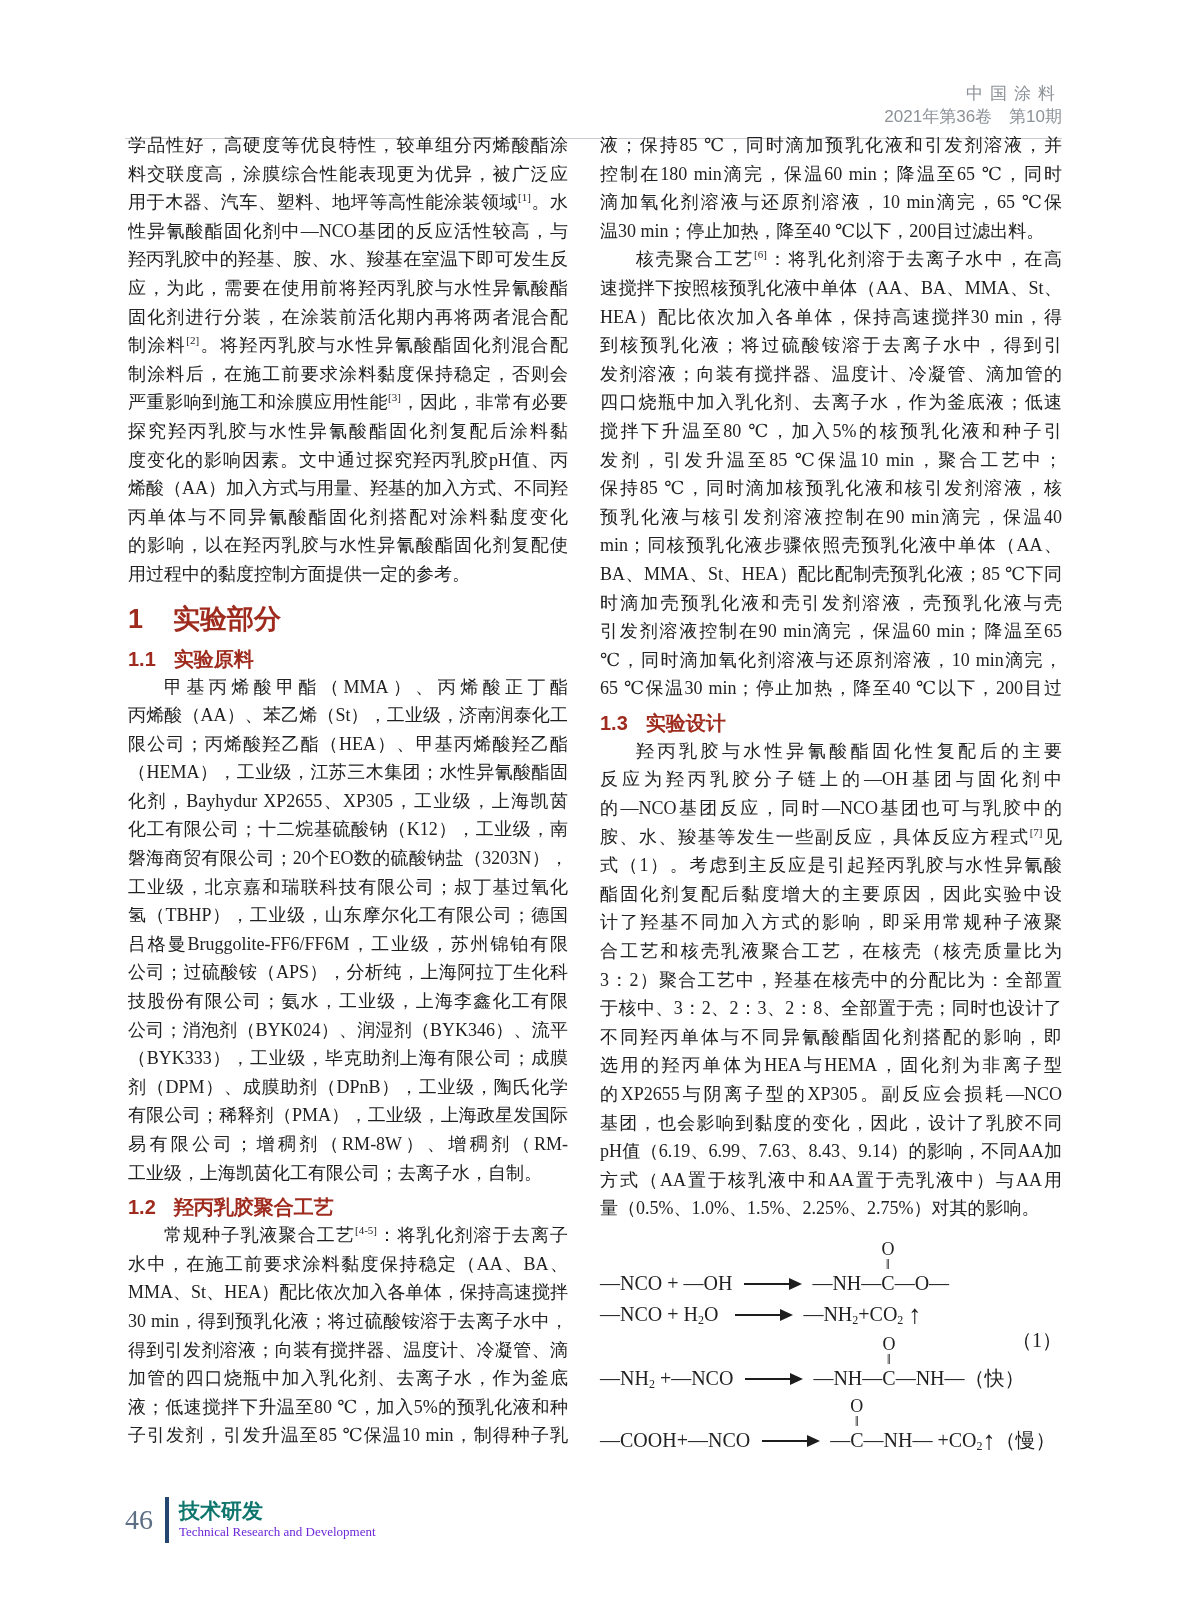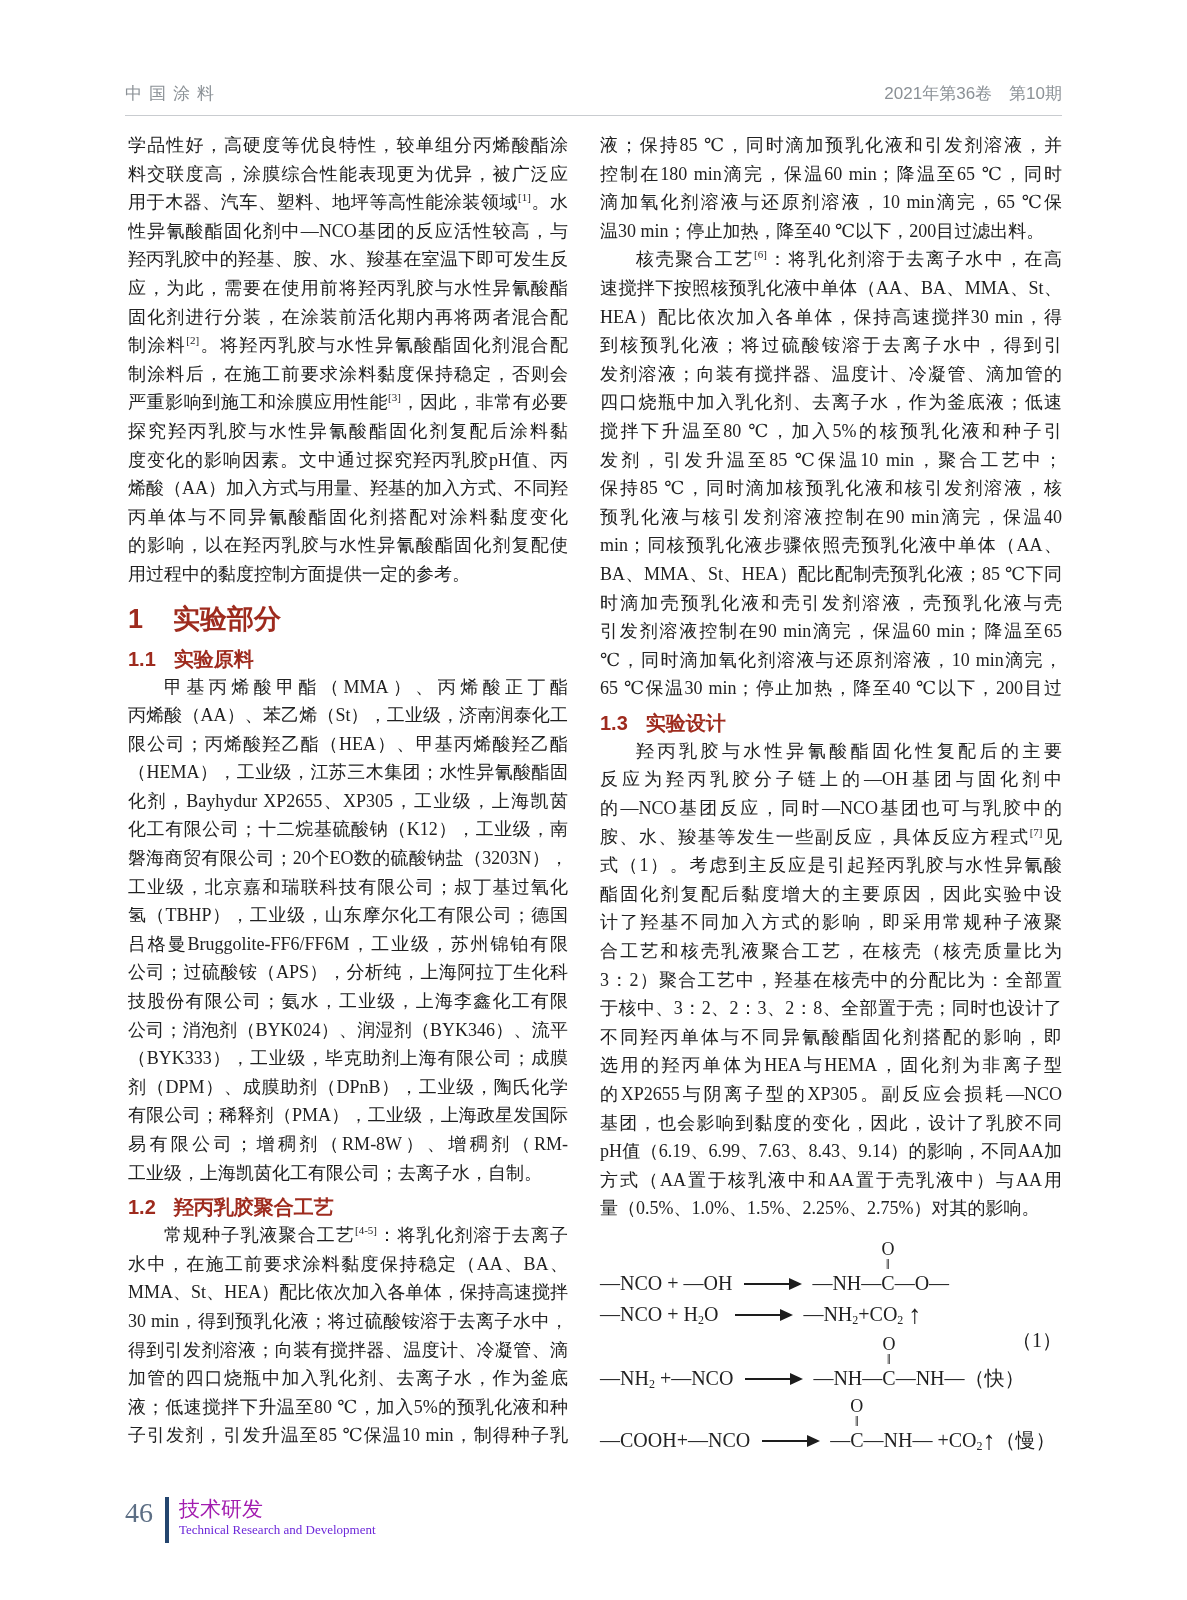--- a/index.html
+++ b/index.html
@@ -1,21 +1,21 @@
 <!DOCTYPE html>
 <html><head>
 <meta charset="utf-8">
 <style>
   html,body{margin:0;padding:0;background:#e8e8e8;}
   .page{position:relative;width:1187px;height:1600px;background:#ffffff;margin:0 auto;
         font-family:"Liberation Serif","DejaVu Serif",serif;color:var(--body,#212121);overflow:hidden;}
   
   .hdr{position:absolute;left:125px;top:82px;width:937px;display:flex;justify-content:space-between;
        align-items:flex-end;color:var(--hdr,#8b9196);font-family:"Liberation Sans","DejaVu Sans",sans-serif;
-       font-size:17px;padding-bottom:10px;border-bottom:1px solid #c9ccd0;}
+       font-size:17px;padding-bottom:10px;border-bottom:1px solid #c9ccd0;flex-direction:column;}
   .hdr .jn{letter-spacing:7px;}
   
   .col{position:absolute;top:131px;}
   .col-left{left:128px;width:440px;}
   .col-right{left:600px;width:462px;}
   .tline{font-size:18px;line-height:28.6px;height:28.6px;overflow:hidden;
          text-align:justify;text-align-last:justify;white-space:normal;}
   .tline.end{text-align-last:left;}
   .tline.ind{text-indent:36px;}
   sup{font-size:11px;line-height:0;vertical-align:7px;}
@@ -32,24 +32,24 @@
   .arr{display:inline-block;width:56px;height:2px;background:#1d1d1d;vertical-align:5px;margin:0 12px;position:relative;}
   .arr::after{content:'';position:absolute;right:-2px;top:-5px;border-left:13px solid #1d1d1d;
               border-top:6px solid transparent;border-bottom:6px solid transparent;}
   .carb{display:inline-block;text-align:center;vertical-align:baseline;}
   .carb .co{display:block;line-height:20px;font-size:18px;}
   .carb .cd{display:block;line-height:11px;font-size:15px;}
   .carb .cc{display:block;line-height:26px;}
   .upar{font-size:26px;vertical-align:-2px;}
   .eq-num{position:absolute;right:0;top:88px;font-size:20px;}
   
-  .ftr{position:absolute;left:125px;top:1497px;display:flex;align-items:flex-start;}
+  .ftr{position:absolute;left:125px;top:1497px;display:flex;align-items:center;}
   .ftr .pg{font-size:28px;color:#5d6f85;margin-right:12px;}
   .ftr .bar{width:4px;height:46px;background:var(--bar,#24456e);margin-right:10px;}
-  .ftr .cn{font-family:"Liberation Sans","DejaVu Sans",sans-serif;font-weight:normal;font-size:21px;color:#a21caf;line-height:24px;}
+  .ftr .cn{font-family:"Liberation Sans","DejaVu Sans",sans-serif;font-weight:bold;font-size:21px;color:#0f766e;line-height:24px;}
   .ftr .en{font-size:13px;color:#6d28d9;line-height:18px;}
 </style>
 </head>
 <body>
 
 <div class="page" style="--accent: #9e2b1e; --bar: #24456e; --hdr: #8b9196; --body: #212121;">
 
   <div class="hdr">
     <span class="jn">中国涂料</span>
     <span>2021年第36卷　第10期</span>

